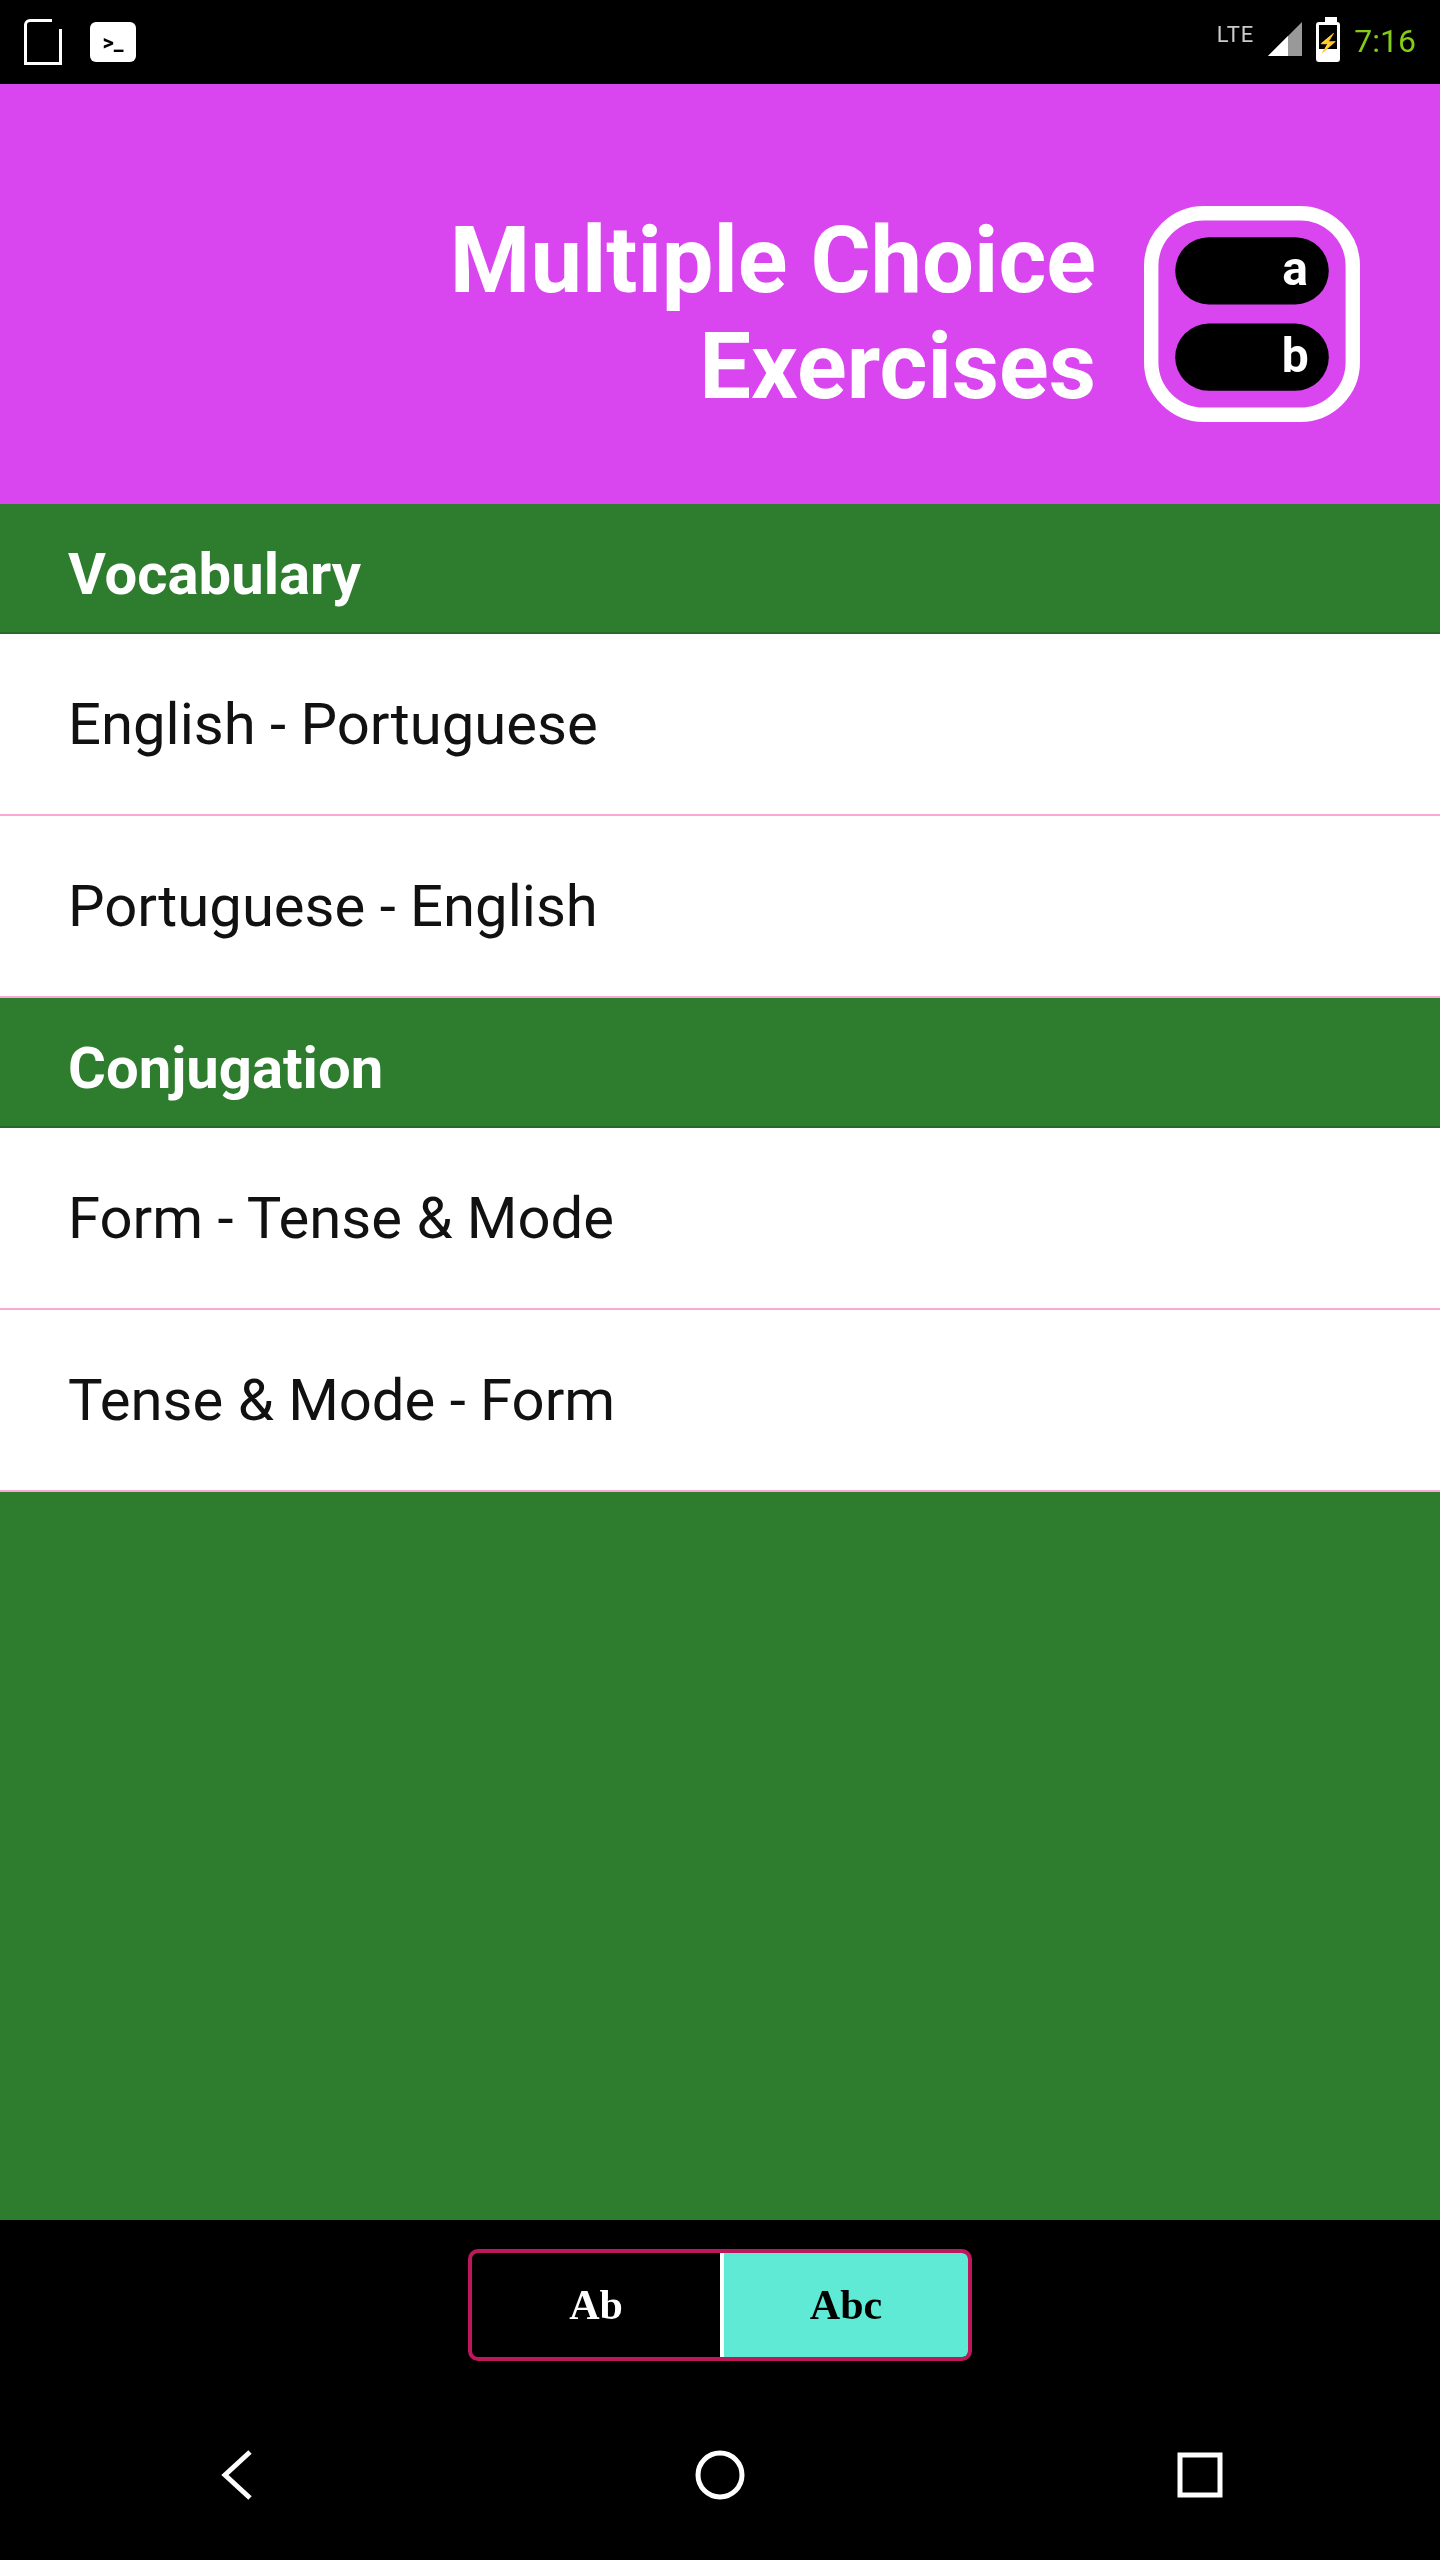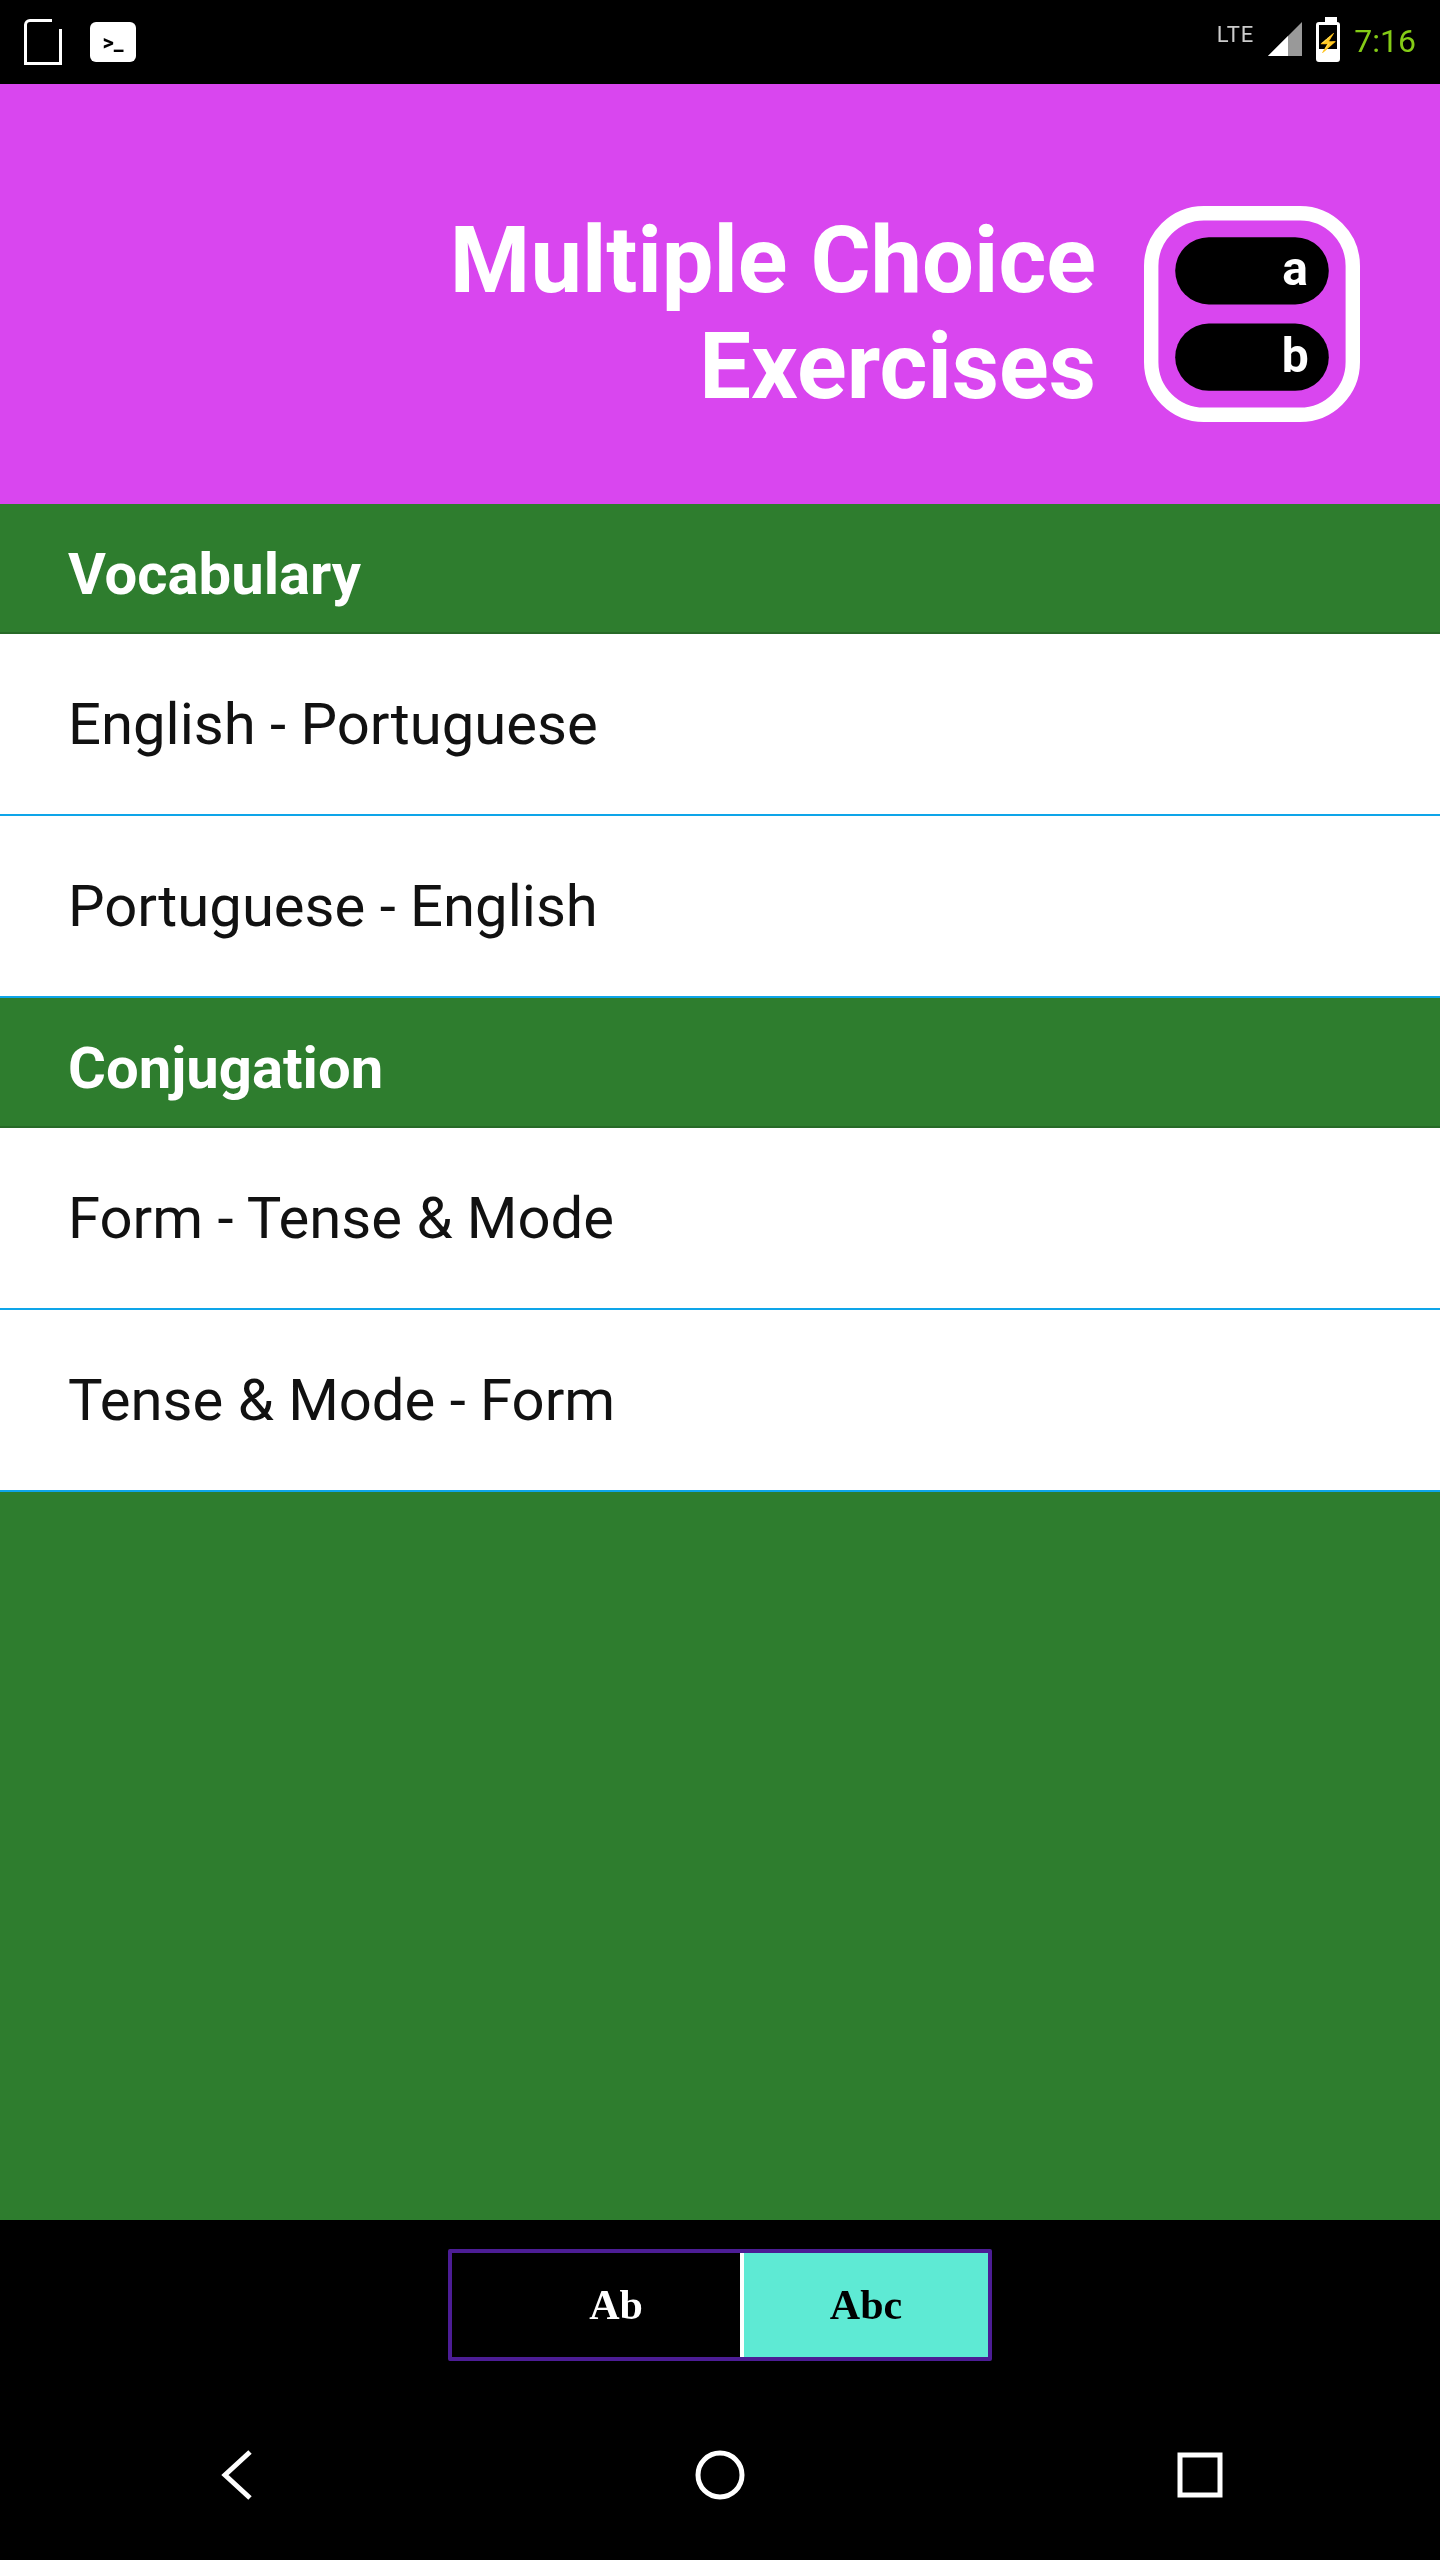--- a/index.html
+++ b/index.html
@@ -33,28 +33,28 @@
 .appbar-title { width:100%; text-align:center; font-size: 64px; font-weight: 400; }
 
 
 .content { flex: 1; background: #d946ef; display:flex; flex-direction:column; }
 .hero { display:flex; align-items:center; justify-content:flex-end; gap: 36px; padding: 110px 68px 70px 68px; }
 .hero-text { color:#fff; font-size: 92px; font-weight: 700; text-align: right; line-height: 1.15; }
 .hero-icon { width: 240px; height: 240px; }
 .hero-icon svg { width:100%; height:100%; }
 
 .section-header { background: #2e7d2e; color:#fff; font-size: 58px; font-weight: 700; padding: 36px 68px 24px 68px; border-bottom: 2px solid rgba(0,0,0,0.15); }
-.list-item { background: #fff; color:#111; font-size: 58px; font-weight: 400; padding: 56px 68px; border-bottom: 2px solid #0ea5e9; cursor:pointer; }
+.list-item { background: #fff; color:#111; font-size: 58px; font-weight: 400; padding: 56px 68px; border-bottom: 2px solid #f9a8d4; cursor:pointer; }
 .list-item:last-of-type { border-bottom: none; }
 
 .filler { flex:1; background:#2e7d2e; }
 
 
 .bottombar { height: 170px; background:#000; display:flex; align-items:center; justify-content:center; }
-.segmented { display:flex; border:4px solid #4c1d95; border-radius: 2px; overflow:hidden;padding-left:40px; }
+.segmented { display:flex; border:4px solid #be185d; border-radius: 10px; overflow:hidden; }
 .seg { width: 248px; height: 104px; display:flex; align-items:center; justify-content:center; color:#fff; background:transparent; font-size:42px; font-weight:700; font-family: "Times New Roman", serif; cursor:pointer; }
 .seg + .seg { border-left:4px solid #fff; }
 .seg.active { background:#5eead4; color:#000; }
 
 
 .navbar { height: 170px; background:#000; display:flex; align-items:center; justify-content:space-around; }
 .nav-btn { width:120px; height:70px; display:flex; align-items:center; justify-content:center; cursor:pointer; }
 .nav-back svg, .nav-home svg, .nav-recent svg { stroke:#fff; fill:none; stroke-width:5; }
 </style>
 </head>

